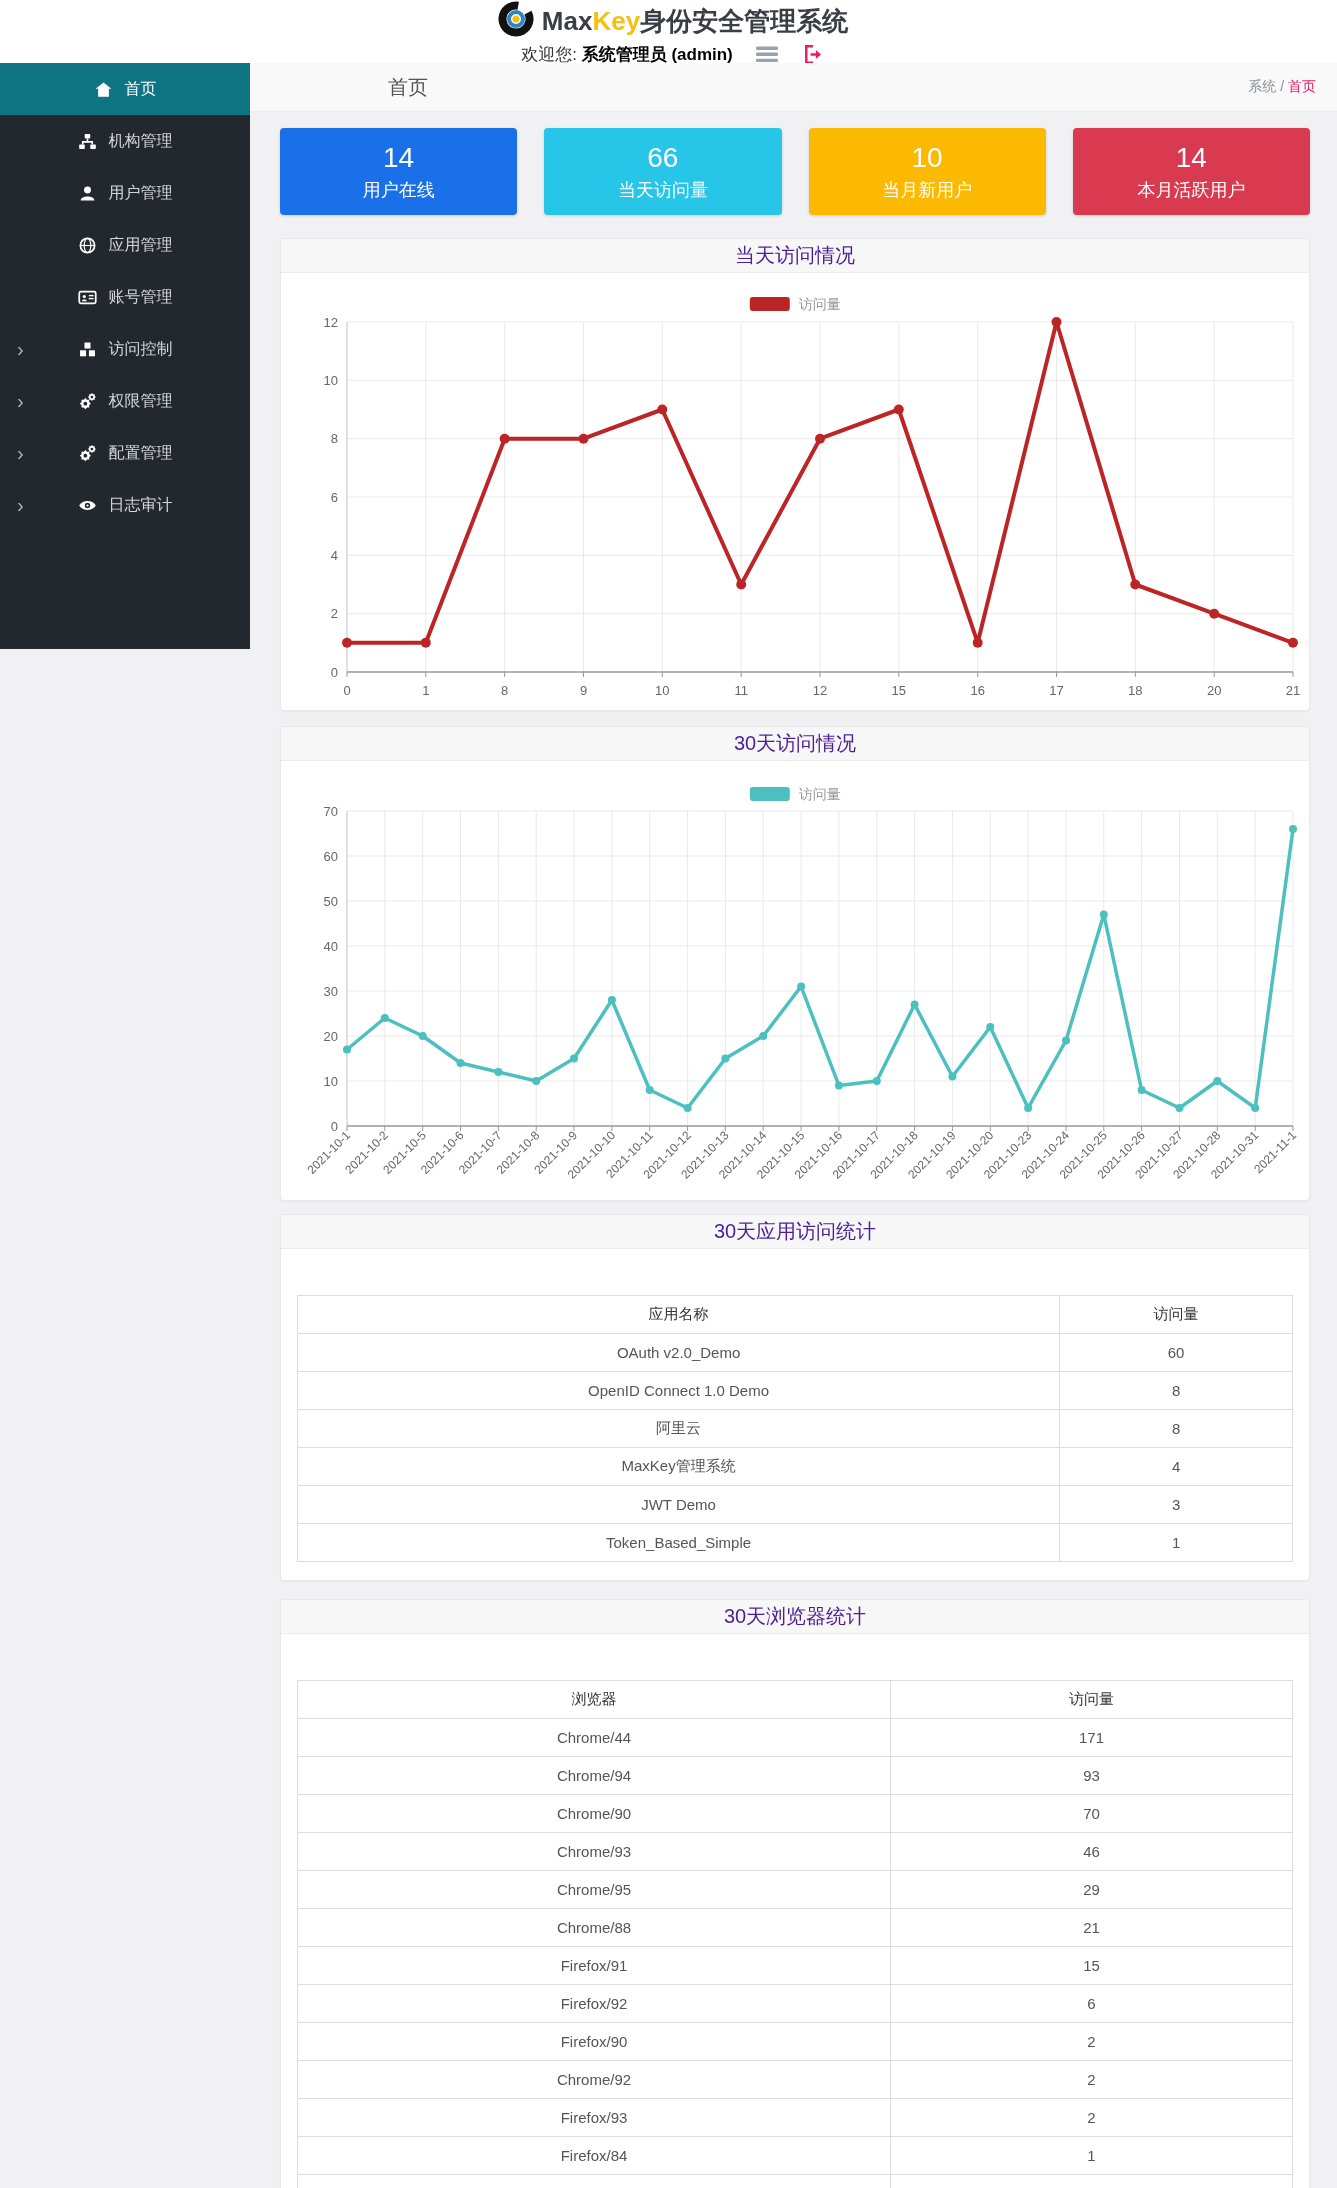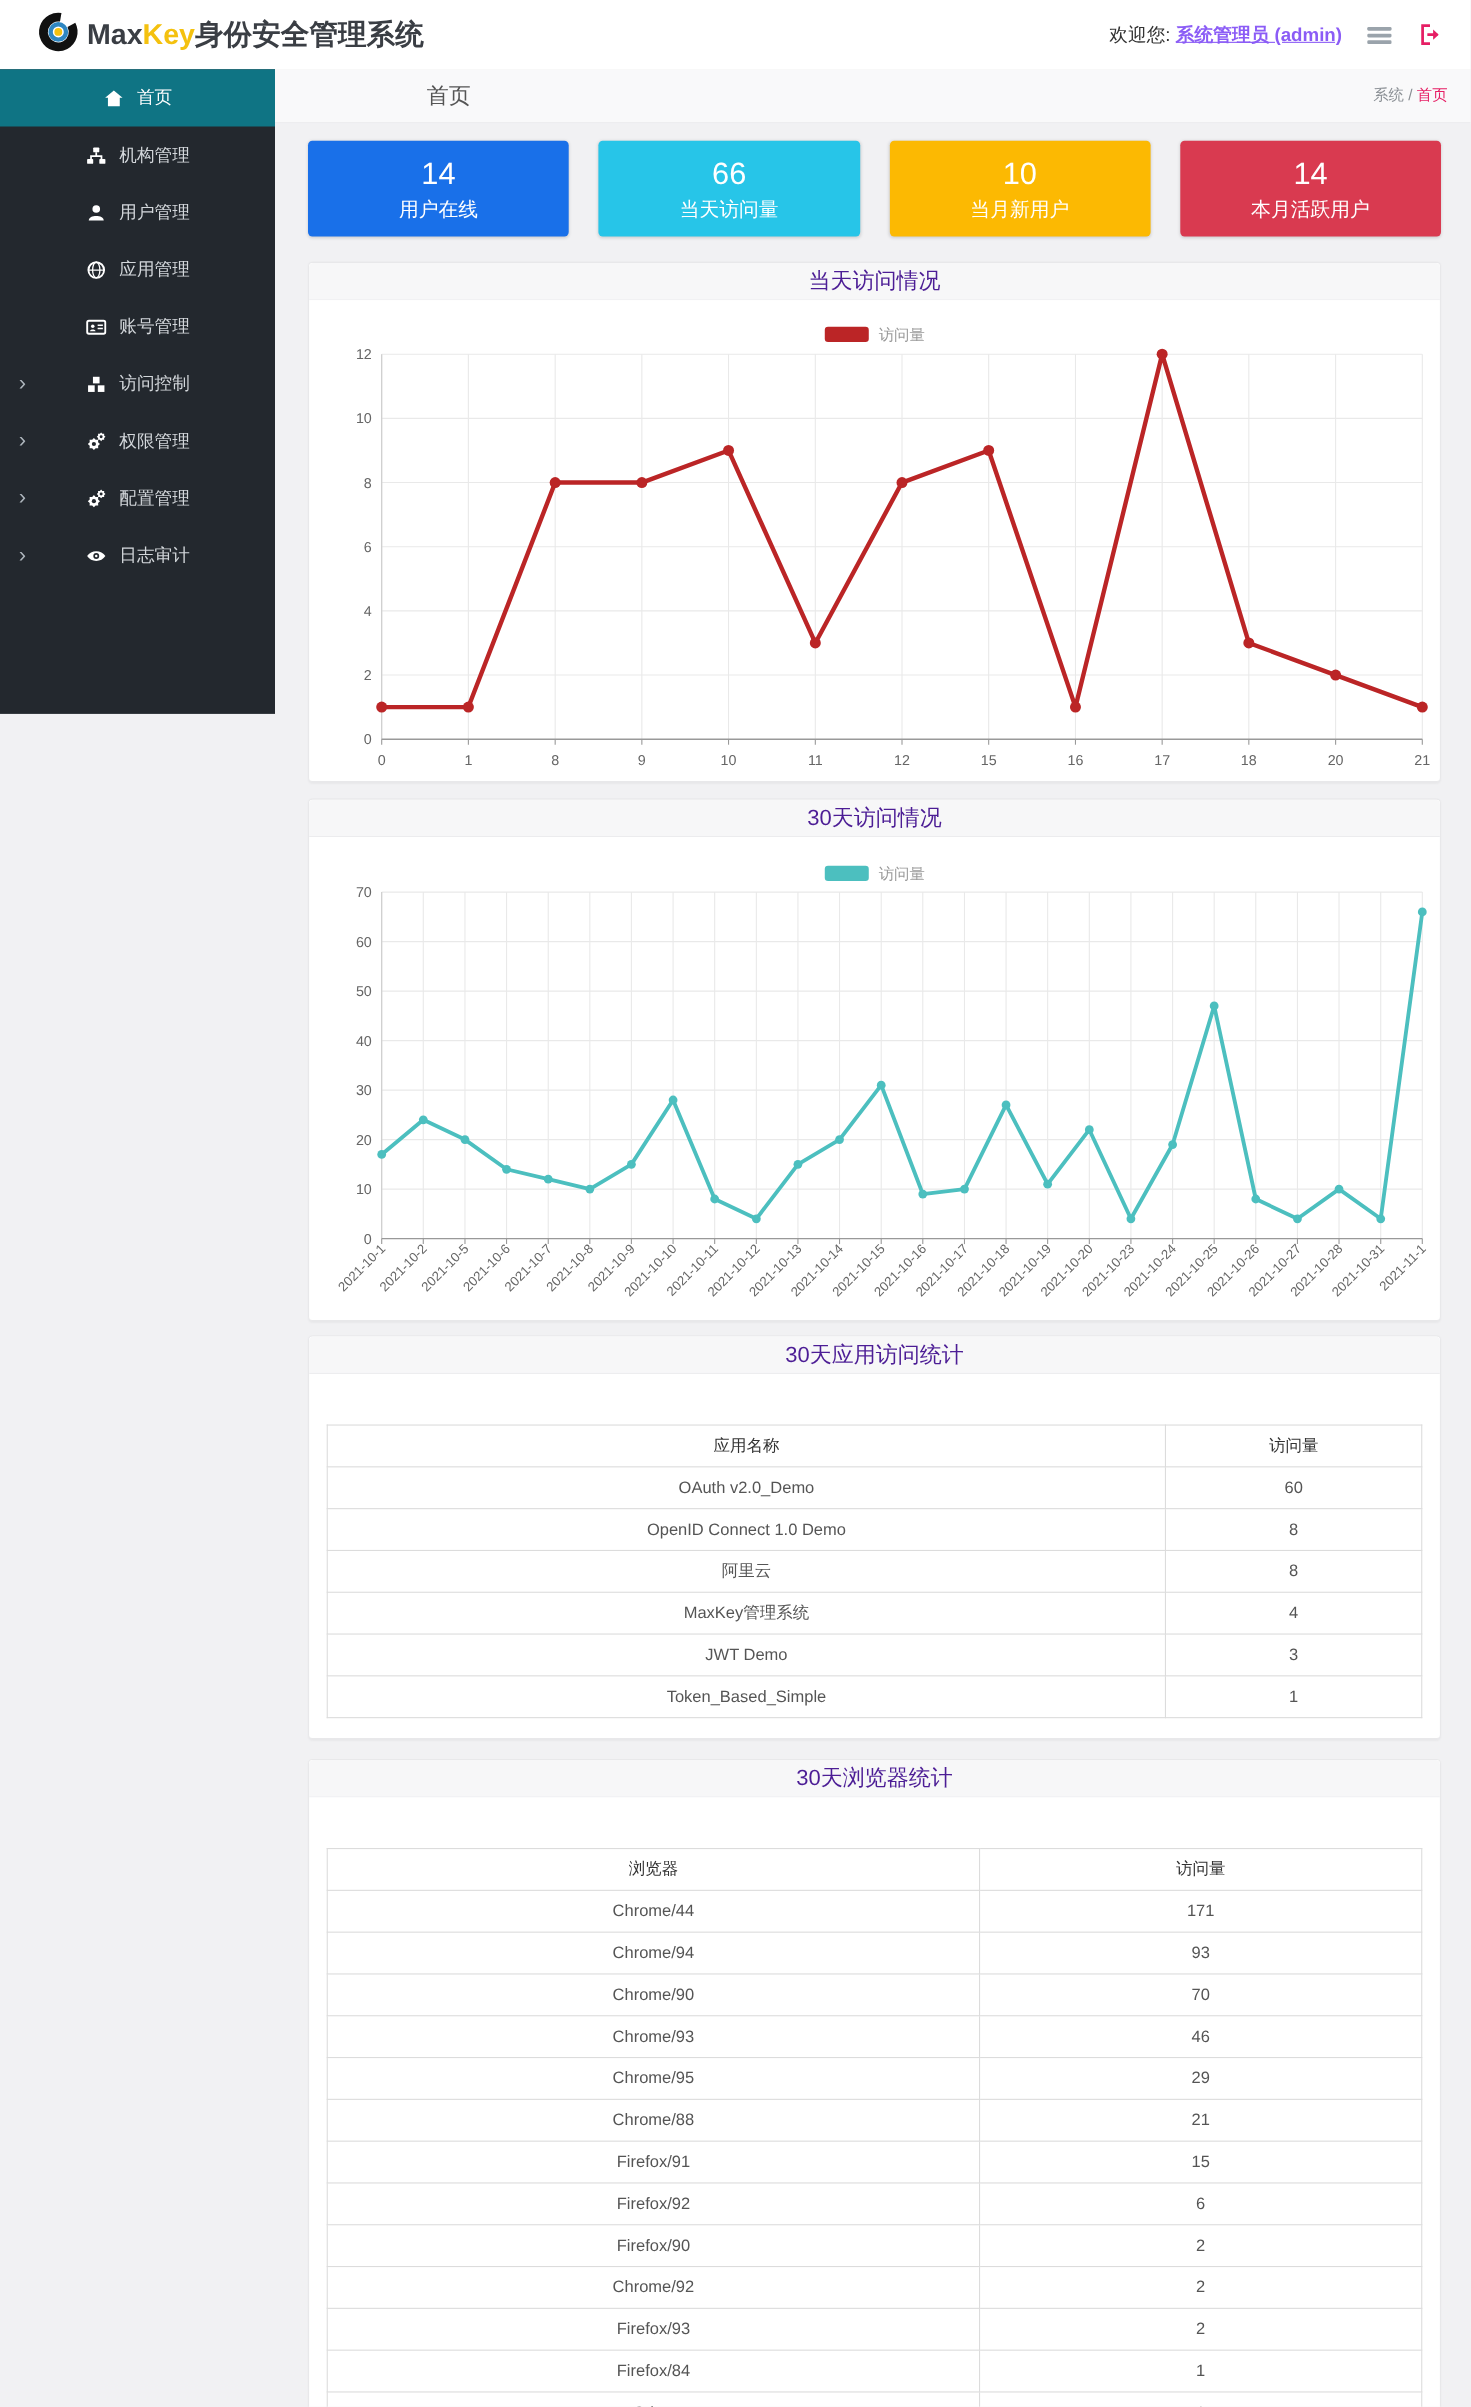--- a/index.html
+++ b/index.html
@@ -4,27 +4,27 @@
 <style>
   * { box-sizing: border-box; }
   html,body { margin:0; padding:0; }
   body {
     width:1337px; height:2188px; overflow:hidden;
     background:#f1f1f3;
     font-family:"Liberation Sans","DejaVu Sans",sans-serif;
   }
   
   .topbar { height:63px; background:#fff; display:flex; align-items:center;
-            justify-content:space-between; padding:0 26px 0 34px; }
+            justify-content:space-between; padding:0 26px 0 34px;flex-direction:column; }
   .brand { display:flex; align-items:center; gap:3px; }
   .brand-title { font-size:26px; font-weight:bold; color:#3a3e44; white-space:nowrap; }
   .brand-key { color:#f4c10f; }
   .topbar-right { display:flex; align-items:center; gap:22px; }
   .welcome { font-size:17px; color:#333; }
-  .welcome .user { font-weight:bold; color:#8b5cf6;text-decoration:underline; }
+  .welcome .user { font-weight:bold; color:#000000; }
   .icon-btn { display:flex; align-items:center; cursor:pointer; }
   
   .main { display:flex; align-items:flex-start; }
   .sidebar { flex:0 0 250px; width:250px; min-height:586px; background:#23282e; }
   .side-item { position:relative; height:52px; display:flex; align-items:center;
                justify-content:center; gap:11px; color:#d3d7db; font-size:16px; cursor:pointer; }
   .side-item.active { background:#0f7484; color:#fff; }
   .side-item .ic { width:20px; height:20px; display:flex; align-items:center; justify-content:center; }
   .side-chevron { position:absolute; left:17px; top:50%; transform:translateY(-52%);
                   font-size:20px; color:#aeb6bd; line-height:1; }

